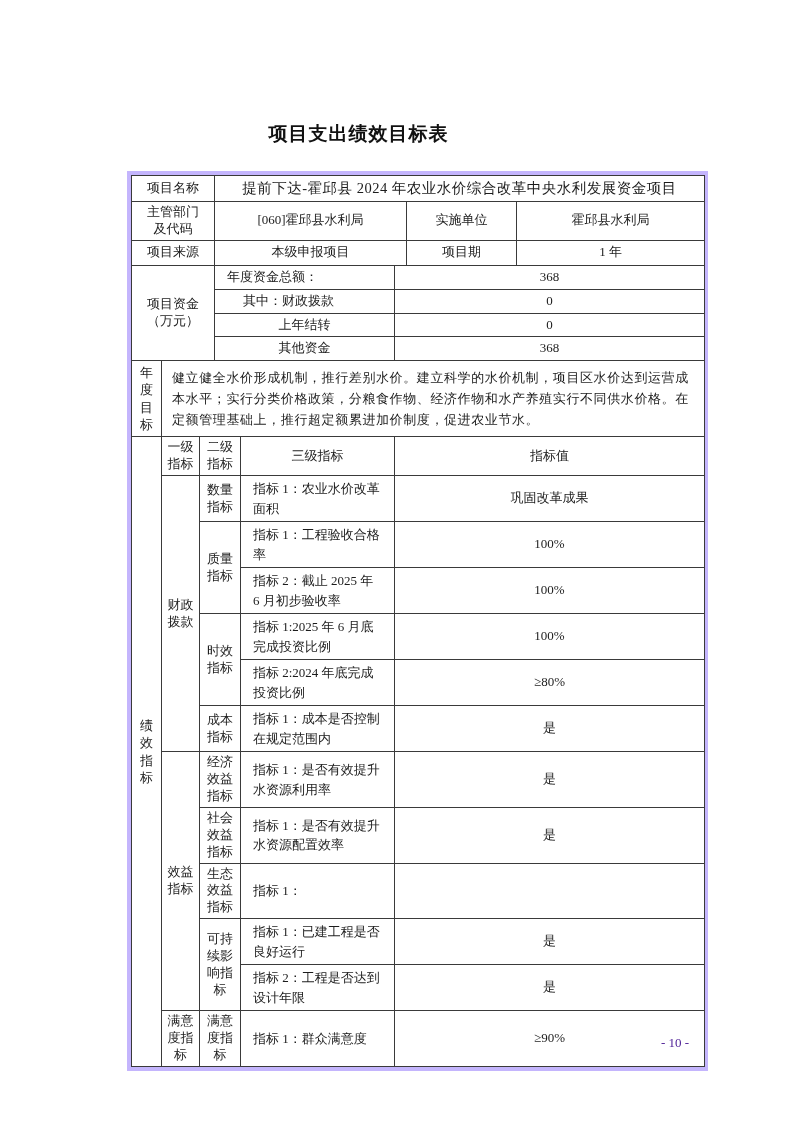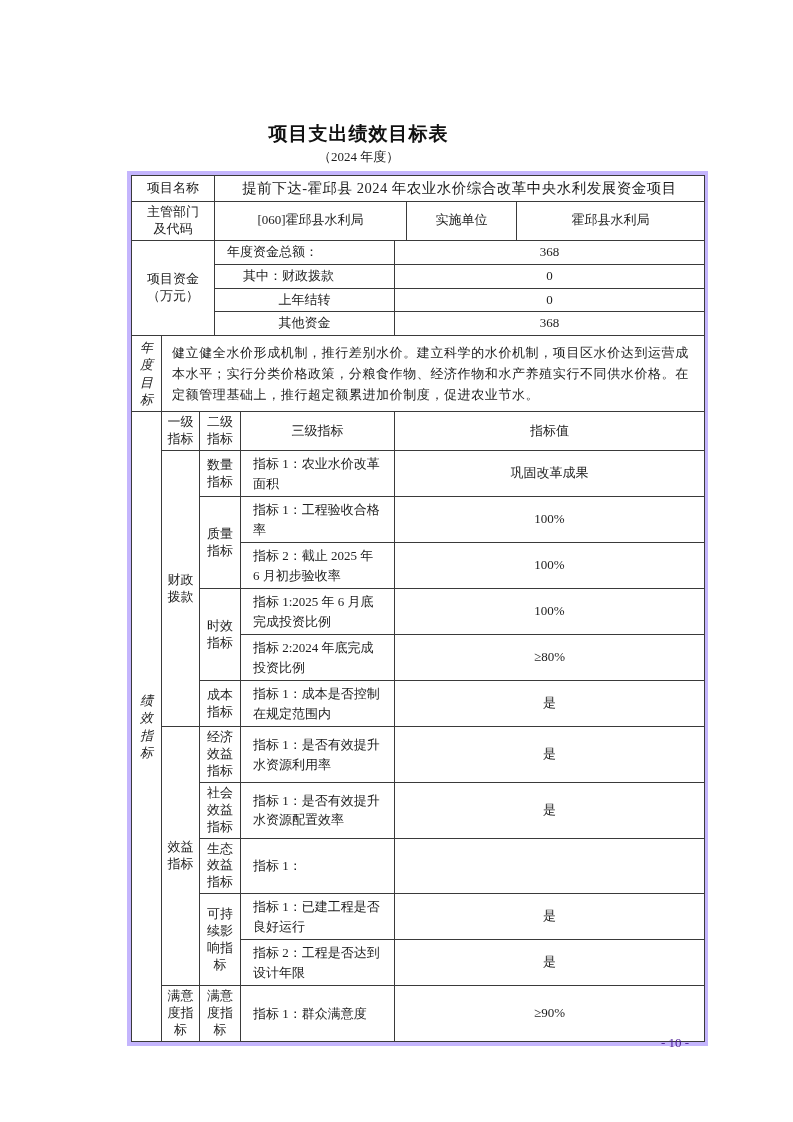--- a/index.html
+++ b/index.html
@@ -73,21 +73,20 @@
     text-align: left;
     padding: 6px 10px;
     line-height: 1.62;
     letter-spacing: 0.6px;
   }
   .vlabel {
     padding: 2px 5px;
     line-height: 1.35;
     text-align: center;
     word-break: break-all;
-    font-style: italic;
   }
   .l1cell, .l2cell {
     padding: 2px 4px;
     line-height: 1.3;
     word-break: break-all;
   }
   .ind-name {
     text-align: left;
     padding: 3px 12px;
     line-height: 1.5;
@@ -102,21 +101,20 @@
     font-size: 13px;
     color: #4c1d95;
   }
 </style>
 </head>
 <body>
 
 <div class="page">
 
   <div class="doc-title">项目支出绩效目标表</div>
-  <div class="doc-subtitle">（2024 年度）</div>
 
   <div class="table-wrap">
 
     <table>
       <colgroup>
           <col style="width:83px">
           <col style="width:192px">
           <col style="width:110px">
           <col style="width:188px">
         </colgroup>
@@ -127,20 +125,26 @@
       </tr>
       <tr style="height:35px">
         <td class="lbl">
           <span>主管部门</span>
           <span>及代码</span>
         </td>
         <td>[060]霍邱县水利局</td>
         <td>实施单位</td>
         <td>霍邱县水利局</td>
       </tr>
+      <tr style="height:25px">
+        <td class="lbl">项目来源</td>
+        <td>本级申报项目</td>
+        <td>项目期</td>
+        <td>1 年</td>
+      </tr>
     </tbody>
       </table>
 
     <table>
       <colgroup>
           <col style="width:83px">
           <col style="width:180px">
           <col style="width:310px">
         </colgroup>
       <tbody>

